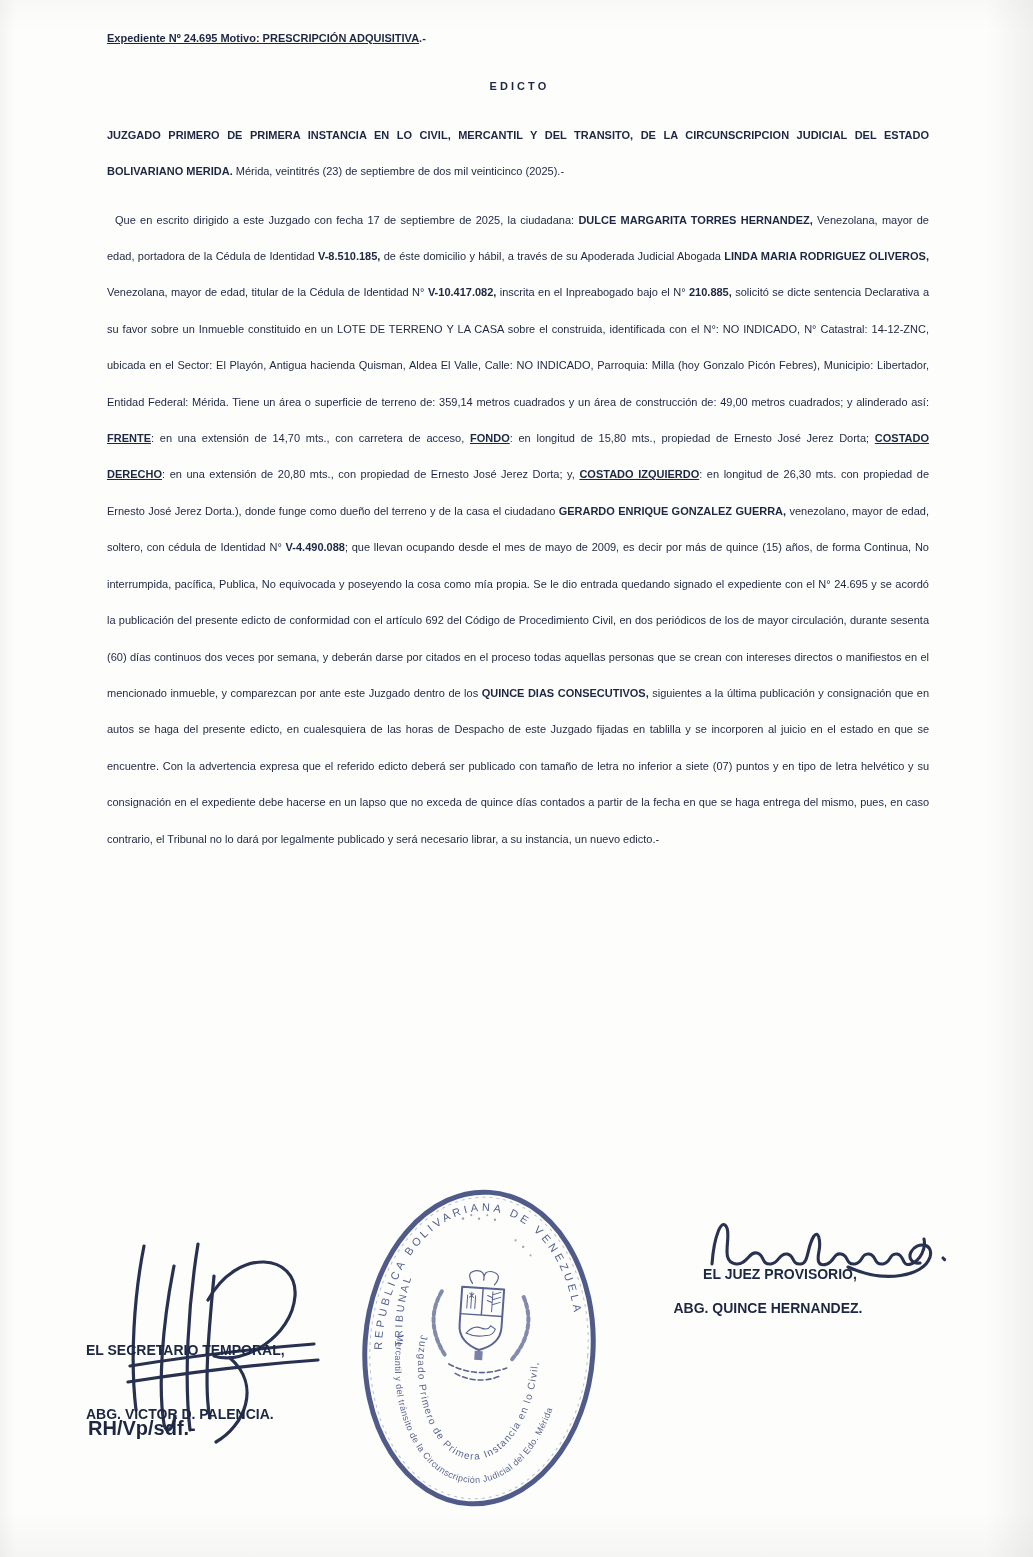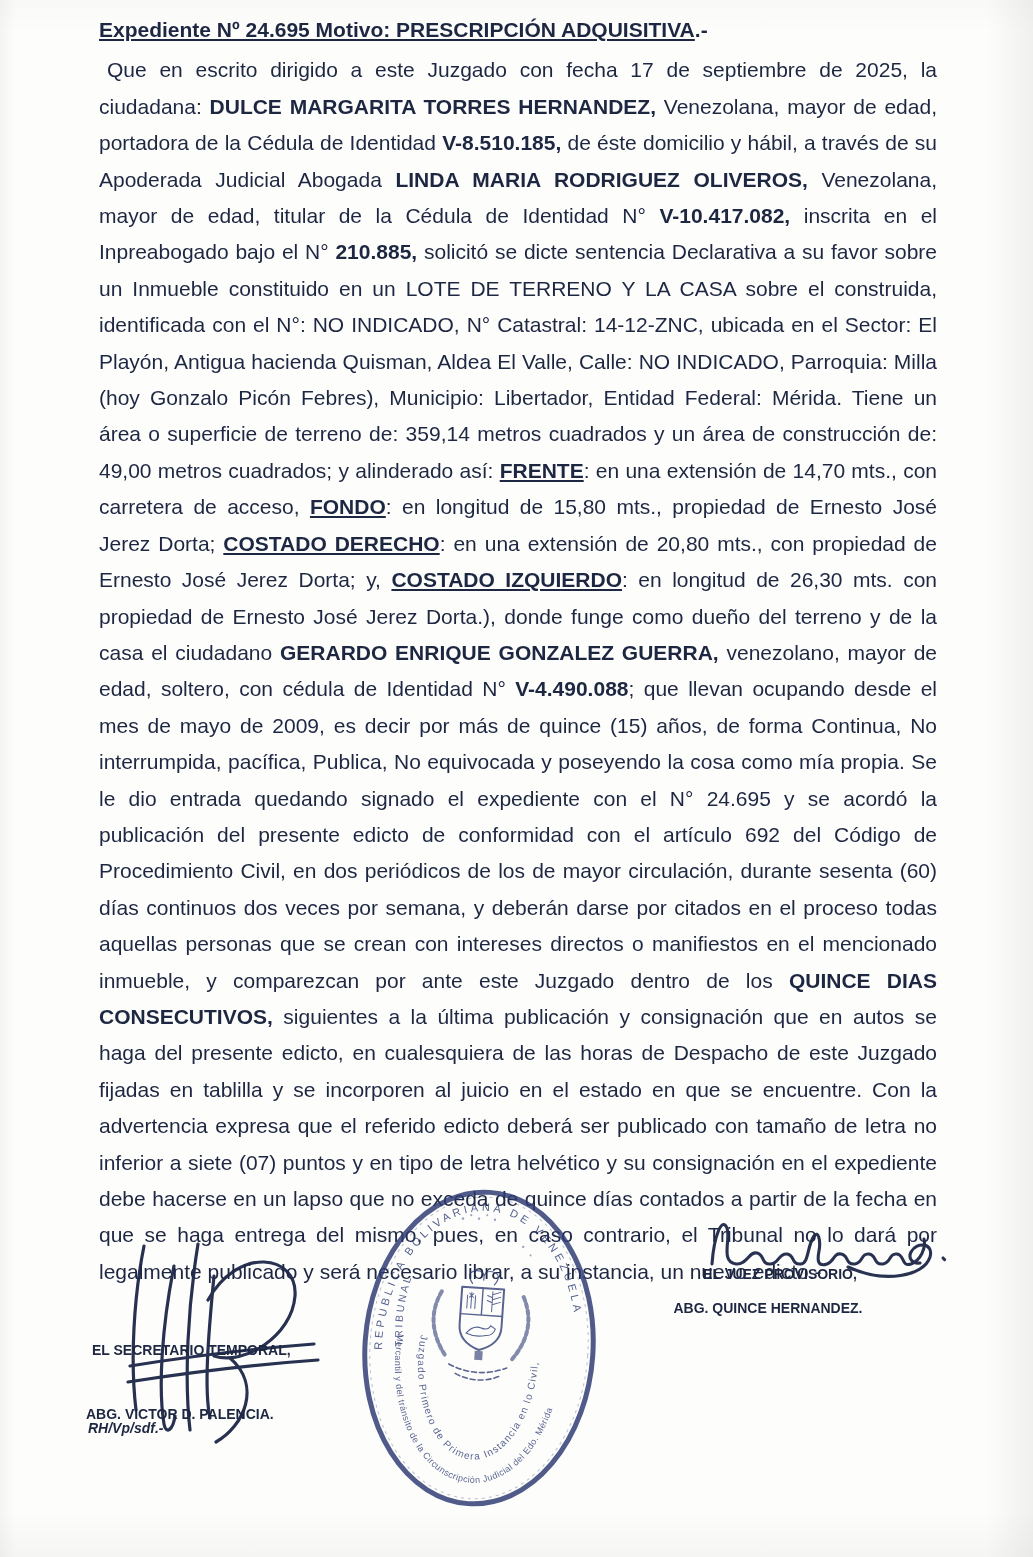--- a/index.html
+++ b/index.html
@@ -12,41 +12,43 @@
       linear-gradient(180deg, rgba(0,0,0,0.02) 0%, rgba(0,0,0,0) 2%, rgba(0,0,0,0) 97%, rgba(0,0,0,0.03) 100%),
       #fdfdfc;
     font-family:"Liberation Sans", sans-serif;
     color:#1e2742;
     overflow:hidden;
   }
   .textcol{
     position:absolute;
     left:95px;top:8px;width:846px;
   }
-  .textcol p{margin:4px;font-size:21px;line-height:36.4px;}
+  .textcol p{margin:12px;font-size:11px;line-height:36.4px;}
   .b{font-weight:bold;}
   .u{text-decoration:underline;}
   .line-expediente{font-weight:bold;text-align:left;}
   .line-center{text-align:center;font-weight:bold;}
   .para-just{text-align:justify;}
   .body-par{text-indent:8px;}
   .sig-abs{position:absolute;font-size:14px;font-weight:bold;line-height:20px;}
   .sig-center{text-align:center;}
-  .initials{position:absolute;font-size:14px;font-style:italic;font-weight:bold;line-height:20px;}
+  .initials{position:absolute;font-size:20px;font-weight:bold;line-height:20px;}
   svg.signature{position:absolute;overflow:visible;}
   svg.seal{position:absolute;transform:rotate(4deg);opacity:0.92;}
   .seal-txt{fill:#2c3a72;font-family:"Liberation Sans", sans-serif;}
 </style>
 </head>
 <body>
 
 <div class="page">
 
   <div class="textcol">
     <p class="line-expediente"><span class="u">Expediente Nº 24.695 Motivo: PRESCRIPCIÓN ADQUISITIVA</span><span>.-</span></p>
+    <p class="line-center">E D I C T O</p>
+    <p class="para-just"><span class="b">JUZGADO PRIMERO DE PRIMERA INSTANCIA EN LO CIVIL, MERCANTIL Y DEL TRANSITO, DE LA CIRCUNSCRIPCION JUDICIAL DEL ESTADO BOLIVARIANO MERIDA. </span><span>Mérida, veintitrés (23) de septiembre de dos mil veinticinco (2025).-</span></p>
     <p class="para-just body-par"><span>Que en escrito dirigido a este Juzgado con fecha 17 de septiembre de 2025, la ciudadana: </span><span class="b">DULCE MARGARITA TORRES HERNANDEZ,</span><span> Venezolana, mayor de edad, portadora de la Cédula de Identidad </span><span class="b">V-8.510.185,</span><span> de éste domicilio y hábil, a través de su Apoderada Judicial Abogada </span><span class="b">LINDA MARIA RODRIGUEZ OLIVEROS,</span><span> Venezolana, mayor de edad, titular de la Cédula de Identidad N° </span><span class="b">V-10.417.082,</span><span> inscrita en el Inpreabogado bajo el N° </span><span class="b">210.885,</span><span> solicitó se dicte sentencia Declarativa a su favor sobre un Inmueble constituido en un LOTE DE TERRENO Y LA CASA sobre el construida, identificada con el N°: NO INDICADO, N° Catastral: 14-12-ZNC, ubicada en el Sector: El Playón, Antigua hacienda Quisman, Aldea El Valle, Calle: NO INDICADO, Parroquia: Milla (hoy Gonzalo Picón Febres), Municipio: Libertador, Entidad Federal: Mérida. Tiene un área o superficie de terreno de: 359,14 metros cuadrados y un área de construcción de: 49,00 metros cuadrados; y alinderado así: </span><span class="b u">FRENTE</span><span>: en una extensión de 14,70 mts., con carretera de acceso, </span><span class="b u">FONDO</span><span>: en longitud de 15,80 mts., propiedad de Ernesto José Jerez Dorta; </span><span class="b u">COSTADO DERECHO</span><span>: en una extensión de 20,80 mts., con propiedad de Ernesto José Jerez Dorta; y, </span><span class="b u">COSTADO IZQUIERDO</span><span>: en longitud de 26,30 mts. con propiedad de Ernesto José Jerez Dorta.), donde funge como dueño del terreno y de la casa el ciudadano </span><span class="b">GERARDO ENRIQUE GONZALEZ GUERRA,</span><span> venezolano, mayor de edad, soltero, con cédula de Identidad N° </span><span class="b">V-4.490.088</span><span>; que llevan ocupando desde el mes de mayo de 2009, es decir por más de quince (15) años, de forma Continua, No interrumpida, pacífica, Publica, No equivocada y poseyendo la cosa como mía propia. Se le dio entrada quedando signado el expediente con el N° 24.695 y se acordó la publicación del presente edicto de conformidad con el artículo 692 del Código de Procedimiento Civil, en dos periódicos de los de mayor circulación, durante sesenta (60) días continuos dos veces por semana, y deberán darse por citados en el proceso todas aquellas personas que se crean con intereses directos o manifiestos en el mencionado inmueble, y comparezcan por ante este Juzgado dentro de los </span><span class="b">QUINCE DIAS CONSECUTIVOS,</span><span> siguientes a la última publicación y consignación que en autos se haga del presente edicto, en cualesquiera de las horas de Despacho de  este  Juzgado fijadas en tablilla y se incorporen al juicio en el estado en que se encuentre. Con la advertencia expresa que el referido edicto deberá ser publicado con tamaño de letra no inferior a siete (07) puntos y en tipo de letra helvético y su consignación en el expediente debe hacerse en un lapso que no exceda de quince días contados a partir de la fecha en que se haga entrega del mismo, pues, en caso contrario, el Tribunal no lo dará por legalmente publicado y será necesario librar, a su instancia, un nuevo edicto.-</span></p>
   </div>
 
   <svg class="signature" style="left:700px;top:1208px;" width="250" height="78" viewBox="0 0 250 78">
     <g fill="none" stroke="#1d2747" stroke-width="3.1" stroke-linecap="round" stroke-linejoin="round" opacity="0.95">
       <path d="M12 56 C14 28 22 8 27 20 C31 31 20 54 36 56 C47 57 49 43 57 45 C65 47 61 57 71 56 C79 55 79 45 87 46 C95 47 91 57 101 56 C109 55 107 38 114 28 C118 22 121 32 119 43 C117 53 118 59 127 56 C135 53 133 45 141 46 C149 47 145 57 155 56 C163 55 161 45 169 46 C177 47 173 57 183 56 C191 55 189 45 197 46 C205 47 201 59 211 56 C221 52 226 40 224 31"></path>
       <path d="M148 59 C185 76 224 68 230 49 C234 35 217 33 211 44 C208 50 212 56 220 55"></path>
       <path d="M243 50 l1.6 1.6"></path>
     </g>
   </svg>
@@ -58,21 +60,21 @@
       <path d="M32 8 C22 58 18 122 24 172"></path>
       <path d="M62 28 C50 88 46 150 52 186 C54 197 61 192 63 178"></path>
       <path d="M86 6 C76 68 72 140 78 192"></path>
       <path d="M102 38 C96 100 92 152 98 180"></path>
       <path d="M96 62 C126 8 186 16 183 58 C180 98 132 128 102 118"></path>
       <path d="M18 128 C80 118 150 110 202 106"></path>
       <path d="M16 144 C80 134 150 126 206 122"></path>
       <path d="M118 120 C150 148 132 188 104 204"></path>
     </g>
   </svg>
-  <div class="sig-abs" style="left:92px;top:1340px;">EL SECRETARIO TEMPORAL,</div>
+  <div class="sig-abs" style="left:86px;top:1340px;">EL SECRETARIO TEMPORAL,</div>
   <div class="sig-abs" style="left:86px;top:1374px;margin-top:30px;">ABG. VICTOR D. PALENCIA.</div>
 
   <div class="initials" style="left:88px;top:1418px;">RH/Vp/sdf.-</div>
 
   <svg class="seal" style="left:358px;top:1186px;" width="242" height="324" viewBox="0 0 242 324">
     <defs>
       <path id="arcOuterTop" d="M 28 202 A 97 138 0 1 1 214 202"></path>
       <path id="arcRing2" d="M 50 190 A 78 118 0 1 1 192 190"></path>
       <path id="arcInnerBottom" d="M 64 140 A 60 102 0 1 0 178 140"></path>
       <path id="arcOuterBottom" d="M 40 146 A 83 124 0 1 0 202 146"></path>

